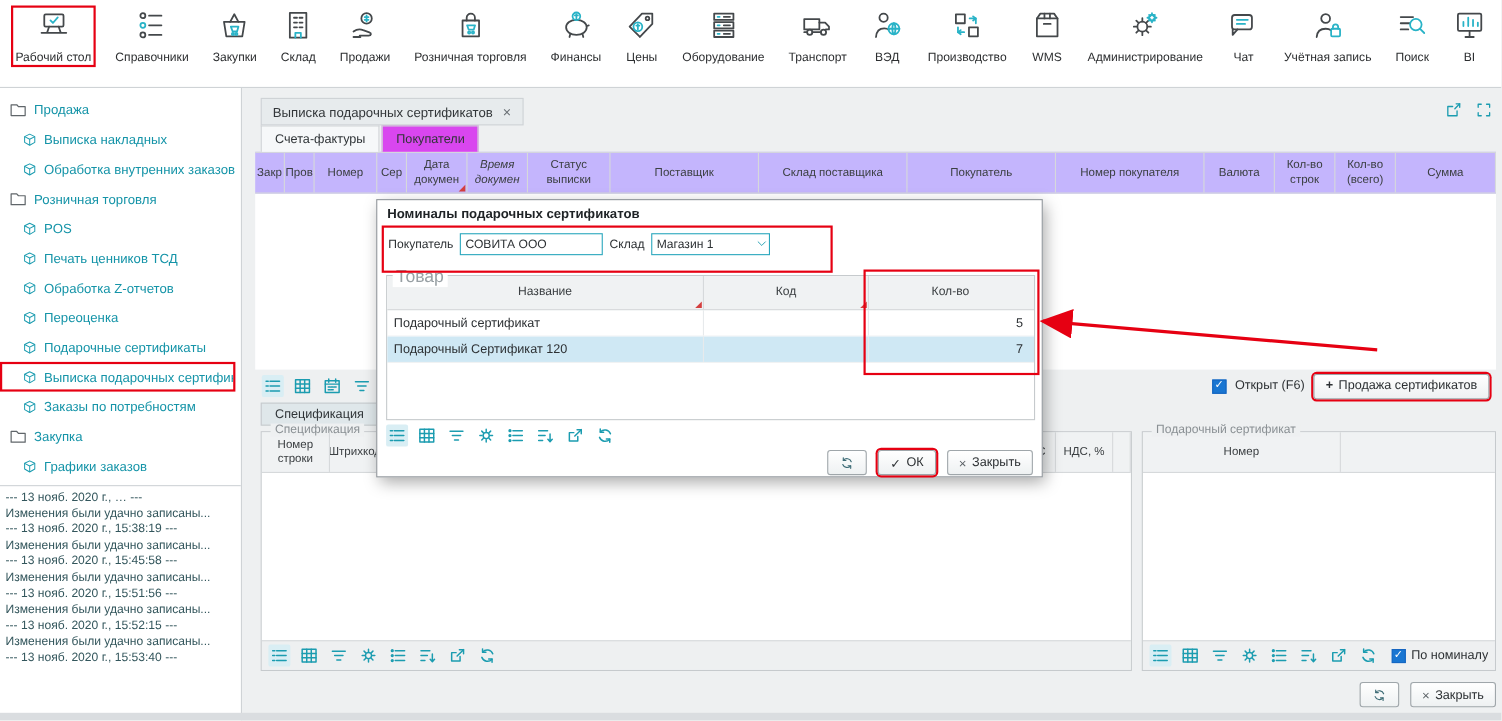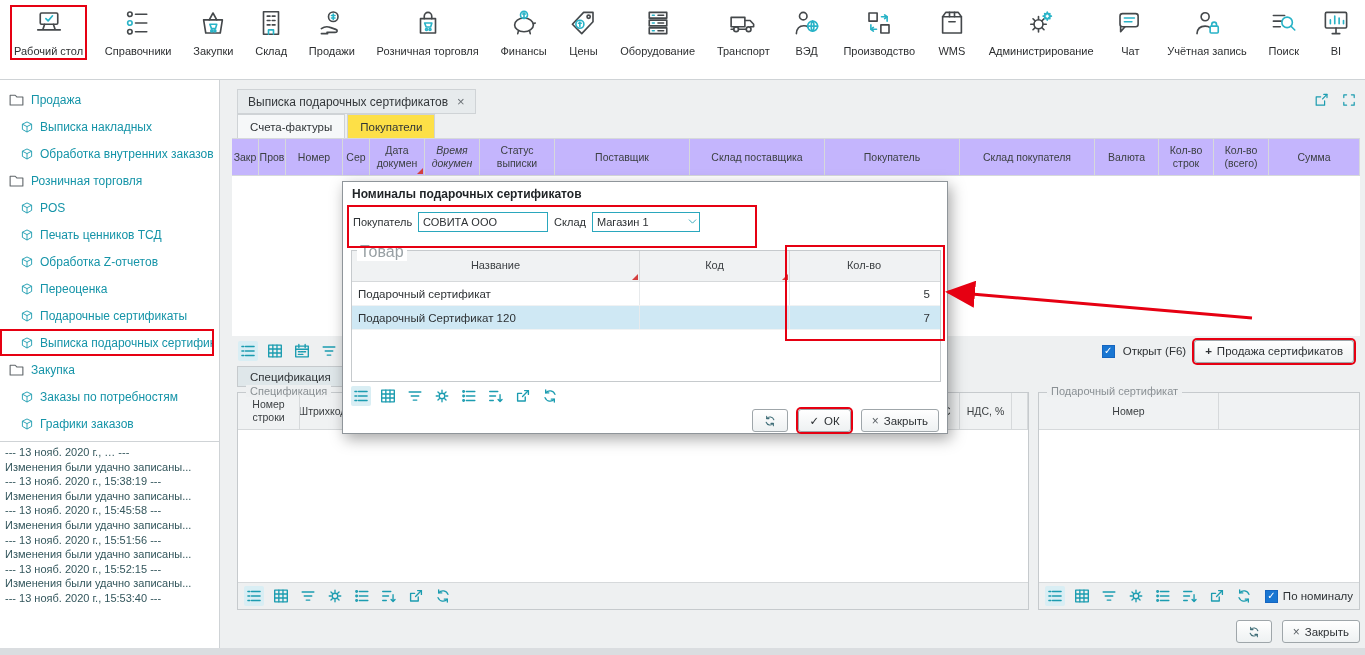--- a/index.html
+++ b/index.html
@@ -36,21 +36,21 @@
   .doc-tab{position:absolute;left:237px;top:89px;height:25px;display:inline-flex;align-items:center;
     padding:0 10px;background:#e7ebed;border:1px solid #cfd3d6;box-sizing:border-box;font-size:12px;
     color:#33373a;cursor:pointer;z-index:3}
   .doc-tab-close{margin-left:9px;color:#6a7075;font-size:13px;cursor:pointer}
   .tab-tools{position:absolute;left:1313px;top:92px;display:flex;gap:12px;z-index:3}
   .tab-tools .icon-wrap{cursor:pointer;display:inline-flex}
   .tab-tools .sicon{width:16px;height:16px}
   
   .subtabs{position:absolute;left:232px;top:114px;height:24px;display:flex;padding-left:5px;z-index:3}
   .subtab{display:inline-flex;align-items:center;padding:0 12px;font-size:11.5px;color:#2f3437;
-    background:#fde047;border:1px solid #cfd3d6;border-bottom:none;margin-right:2px;cursor:pointer;box-sizing:border-box}
+    background:#d946ef;border:1px solid #cfd3d6;border-bottom:none;margin-right:2px;cursor:pointer;box-sizing:border-box}
   .subtab.active{background:#f6f8f9}
   
   .inv-header{position:absolute;left:232px;top:138px;width:1128px;height:38px;display:flex;
     background:#c4b5fd;border-top:1px solid #d6d9db;border-bottom:1px solid #d6d9db;box-sizing:border-box;z-index:2}
   .hcell{position:relative;border-right:1px solid #d6d9db;display:flex;align-items:center;justify-content:center;
     text-align:center;font-size:10.5px;color:#3c4043;line-height:1.2;padding:1px 2px;box-sizing:border-box;overflow:hidden}
   .sortc::after{content:"";position:absolute;right:1px;bottom:1px;border-left:6px solid transparent;border-bottom:6px solid #d43f3f}
   .inv-body{position:absolute;left:232px;top:176px;width:1128px;height:160px;background:#fff;z-index:1}
   
   .list-toolbar{position:absolute;left:232px;top:338px;width:1128px;height:26px;display:flex;align-items:center;
@@ -381,36 +381,36 @@
       </div>
       <div class="tree-row item hl">
         <span class="tree-ico">
           <svg viewBox="0 0 20 20" style="width:14px;height:14px;fill:none;stroke:#1b9cb0;stroke-width:1.3;stroke-linejoin:round">
             <path d="M10 2.8L16.6 6v7.4L10 17.2 3.4 13.4V6z"></path>
             <path d="M3.4 6L10 9.4 16.6 6M10 9.4v7.8"></path>
           </svg>
         </span>
         <span>Выписка подарочных сертификатов</span>
       </div>
+      <div class="tree-row item">
+        <span class="tree-ico">
+          <svg viewBox="0 0 20 20" style="width:14px;height:14px;fill:none;stroke:#1b9cb0;stroke-width:1.3;stroke-linejoin:round">
+            <path d="M10 2.8L16.6 6v7.4L10 17.2 3.4 13.4V6z"></path>
+            <path d="M3.4 6L10 9.4 16.6 6M10 9.4v7.8"></path>
+          </svg>
+        </span>
+        <span>Заказы по потребностям</span>
+      </div>
       <div class="tree-row folder">
         <span class="tree-ico">
           <svg viewBox="0 0 20 20" style="width:17px;height:17px;fill:none;stroke:#60666a;stroke-width:1.3;stroke-linejoin:round">
             <path d="M2.5 5h6l1.8 2h7.2v9.5h-15z"></path>
           </svg>
         </span>
         <span>Закупка</span>
-      </div>
-      <div class="tree-row item">
-        <span class="tree-ico">
-          <svg viewBox="0 0 20 20" style="width:14px;height:14px;fill:none;stroke:#1b9cb0;stroke-width:1.3;stroke-linejoin:round">
-            <path d="M10 2.8L16.6 6v7.4L10 17.2 3.4 13.4V6z"></path>
-            <path d="M3.4 6L10 9.4 16.6 6M10 9.4v7.8"></path>
-          </svg>
-        </span>
-        <span>Заказы по потребностям</span>
       </div>
       <div class="tree-row item">
         <span class="tree-ico">
           <svg viewBox="0 0 20 20" style="width:14px;height:14px;fill:none;stroke:#1b9cb0;stroke-width:1.3;stroke-linejoin:round">
             <path d="M10 2.8L16.6 6v7.4L10 17.2 3.4 13.4V6z"></path>
             <path d="M3.4 6L10 9.4 16.6 6M10 9.4v7.8"></path>
           </svg>
         </span>
         <span>Графики заказов</span>
       </div>
@@ -457,21 +457,21 @@
     <div class="hcell" style="width: 27px;">Закр</div>
     <div class="hcell" style="width: 27px;">Пров</div>
     <div class="hcell" style="width: 57px;">Номер</div>
     <div class="hcell" style="width: 27px;">Сер</div>
     <div class="hcell sortc" style="width: 55px;">Дата докумен</div>
     <div class="hcell" style="width: 55px; font-style: italic;">Время докумен</div>
     <div class="hcell" style="width: 75px;">Статус выписки</div>
     <div class="hcell" style="width: 135px;">Поставщик</div>
     <div class="hcell" style="width: 135px;">Склад поставщика</div>
     <div class="hcell" style="width: 135px;">Покупатель</div>
-    <div class="hcell" style="width: 135px;">Склад покупателя</div>
+    <div class="hcell" style="width: 135px;">Номер покупателя</div>
     <div class="hcell" style="width: 64px;">Валюта</div>
     <div class="hcell" style="width: 55px;">Кол-во строк</div>
     <div class="hcell" style="width: 55px;">Кол-во (всего)</div>
     <div class="hcell" style="width: 91px;">Сумма</div>
   </div>
 <div class="inv-body"></div>
 
 <div class="list-toolbar">
   <span id="mainIcons" class="iconstrip">
       <span class="icon-wrap active">

